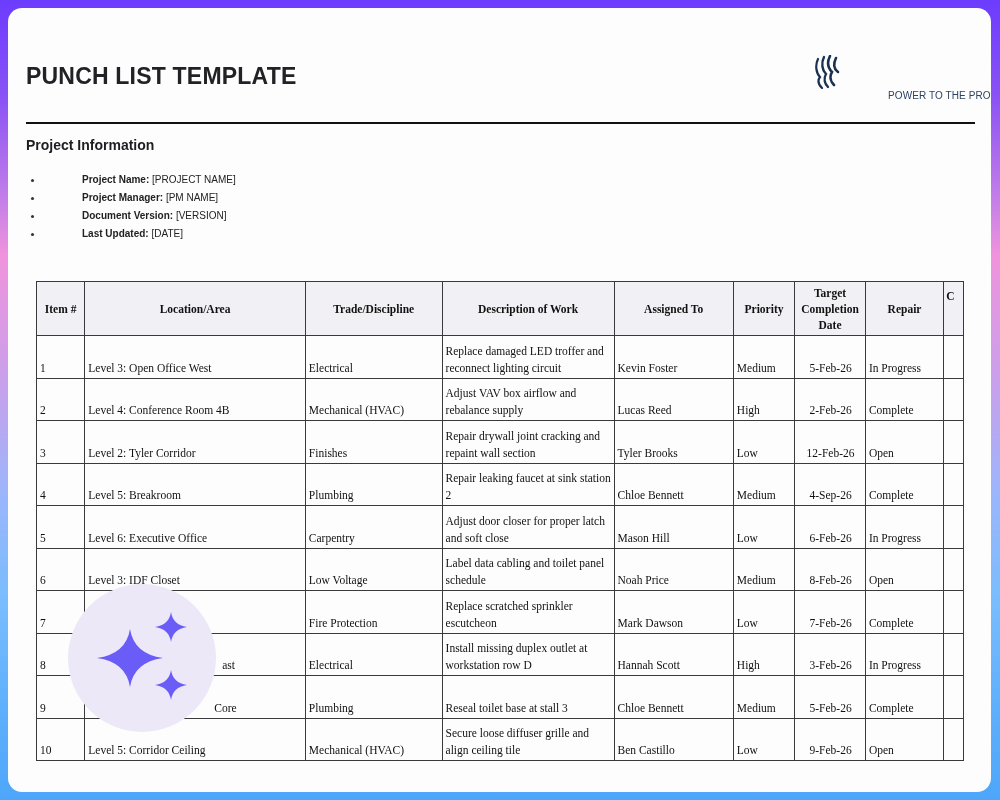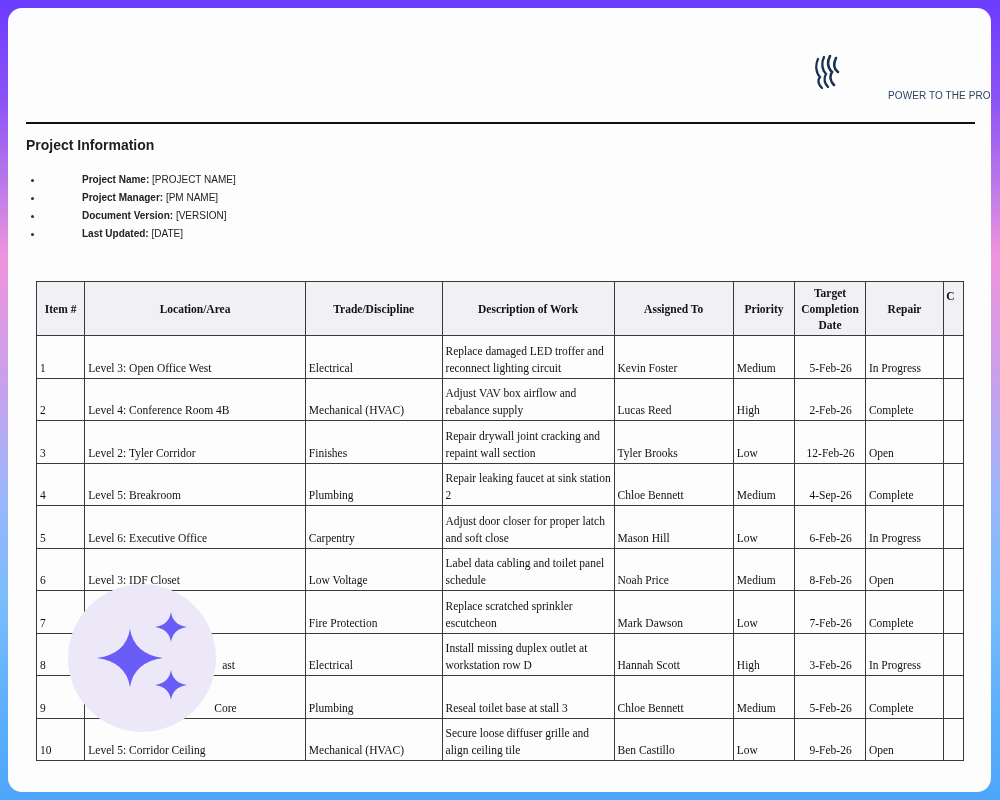--- a/index.html
+++ b/index.html
@@ -120,20 +120,21 @@
       border-radius: 50%;
       background: #ece8f8;
     }
     .badge svg { position: absolute; left: 0; top: 0; }
   </style>
 </head>
 <body>
 
 <div class="page">
 
+  <div class="title">PUNCH LIST TEMPLATE</div>
 
   <div class="logo">
     <svg class="logo-mark" viewBox="0 0 28 34" width="28" height="34">
       <path d="M4 4 C1 10, 2 18, 6 22 C3 26, 5 30, 8 33" stroke="#1a3150" stroke-width="2.2" fill="none" stroke-linecap="round"></path>
       <path d="M10 2 C7 8, 8 15, 12 19 C9 24, 11 29, 14 32" stroke="#1a3150" stroke-width="2.4" fill="none" stroke-linecap="round"></path>
       <path d="M16 1 C13 7, 14 13, 18 17 C15 22, 17 27, 20 30" stroke="#1a3150" stroke-width="2.6" fill="none" stroke-linecap="round"></path>
       <path d="M22 3 C19 9, 20 14, 24 17" stroke="#1a3150" stroke-width="2.6" fill="none" stroke-linecap="round"></path>
     </svg>
     <div class="logo-tag">POWER TO THE PROJECTS</div>
   </div>

